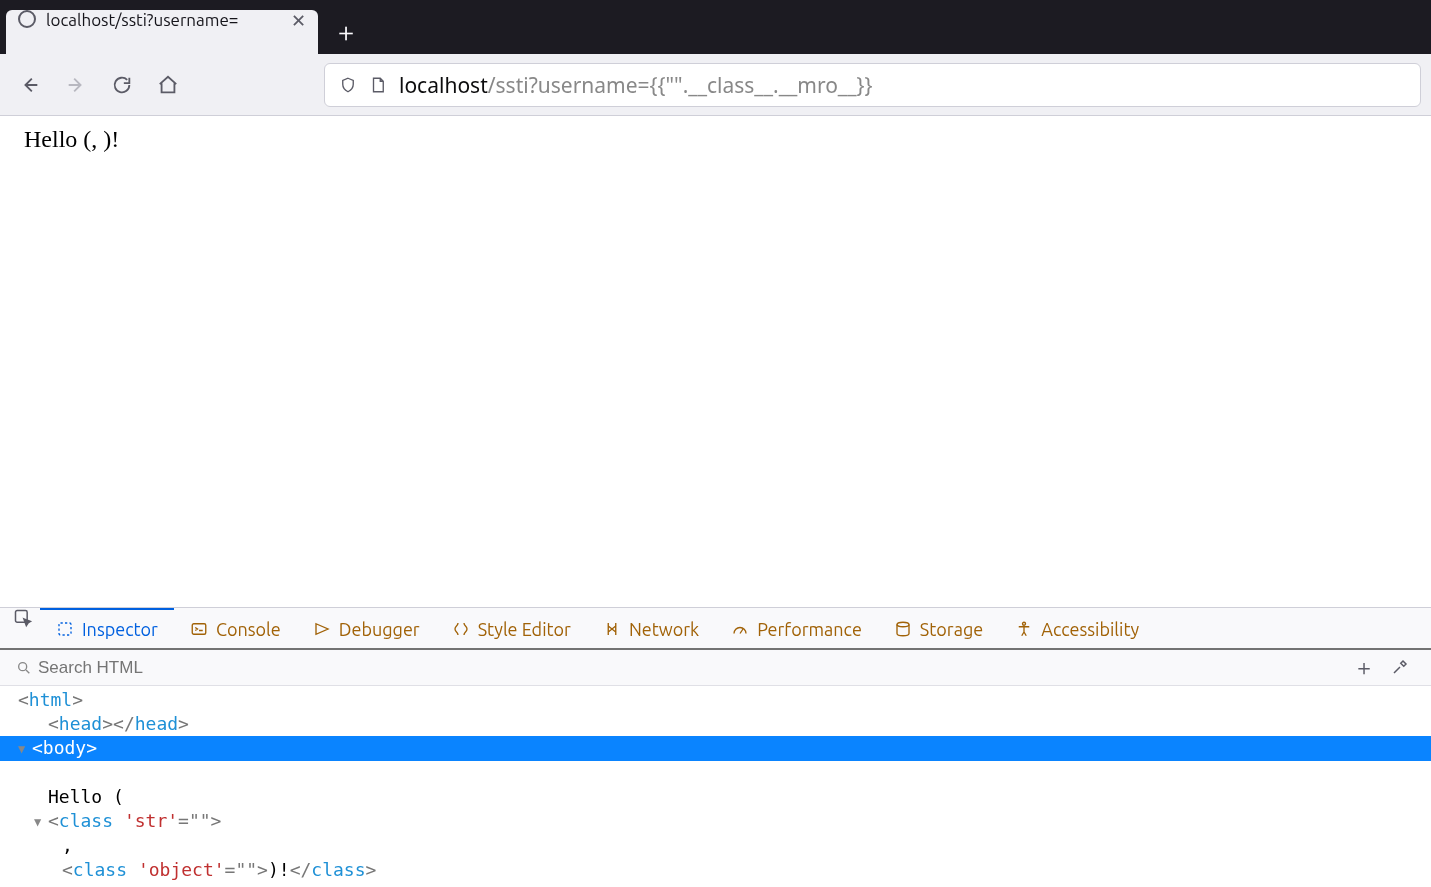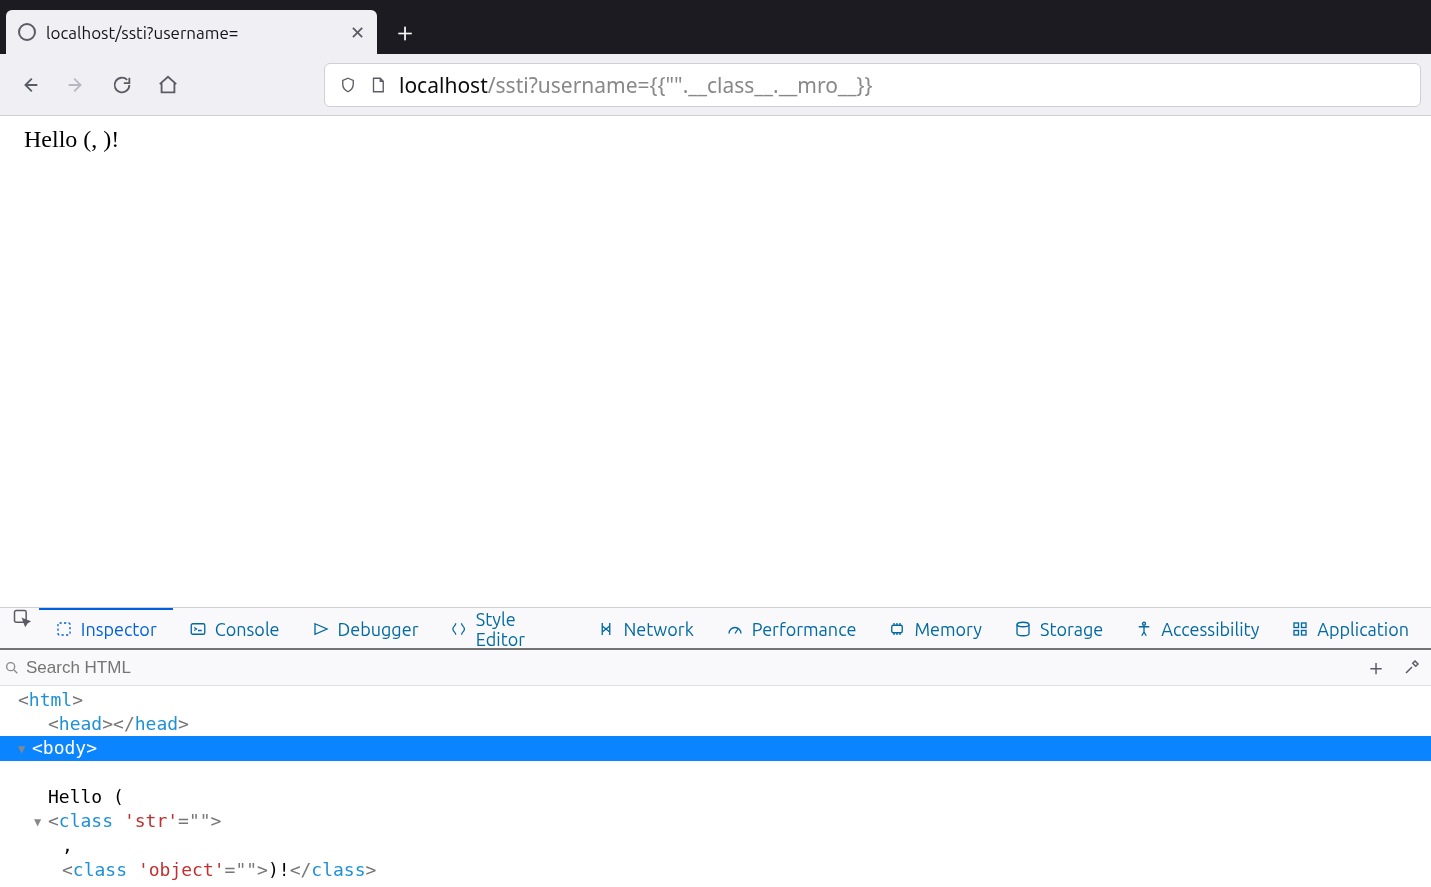--- a/index.html
+++ b/index.html
@@ -16,25 +16,25 @@
   .tabstrip {
     background: #1c1b22;
     height: 54px;
     display: flex;
     align-items: flex-end;
   }
   .tab {
     background: #f0f0f4;
     color: #15141a;
     height: 44px;
-    width: 371px;
+    width: 312px;
     margin-left: 6px;
     border-radius: 6px 6px 0 0;
     display: flex;
-    align-items: center;
+    align-items: flex-start;
     padding: 0 12px;
     font-size: 17px;
     gap: 10px;
     cursor: pointer;
   }
   .tab .favicon {
     width: 18px; height: 18px;
     border: 2px solid #5b5b66;
     border-radius: 50%;
     flex-shrink: 0;
@@ -123,35 +123,35 @@
     display:flex; align-items:center; justify-content:center;
     color:#5b5b66; cursor:pointer;
   }
   .devtab {
     display: flex;
     align-items: center;
     gap: 8px;
     padding: 0 16px;
     height: 100%;
     font-size: 18px;
-    color: #0369a1;
+    color: #a16207;
     cursor: pointer;
     border-top: 2px solid transparent;
   }
   .devtab.active {
     color: #0060df;
     border-top: 2px solid #0060df;
   }
   .devtab svg { width: 18px; height: 18px; stroke: currentColor; fill: none; stroke-width: 1.8; }
   .searchrow {
     display: flex;
     align-items: center;
     height: 36px;
     border-bottom: 1px solid #e0e0e6;
-    padding: 0 4px;
+    padding: 0 16px;
     gap: 6px;
     font-size: 17px;
     color: #888;
   }
   .searchrow .spacer { flex: 1; }
   .searchrow .rightbtn { width: 30px; text-align:center; color:#5b5b66; font-size:22px; cursor:pointer;}
   .domtree {
     flex: 1;
     overflow: auto;
     font-family: ui-monospace, Menlo, Consolas, monospace;
@@ -260,47 +260,31 @@
     </div>
     <div class="devtab">
       <svg viewBox="0 0 24 24">
           <path d="M4 18a8 8 0 1 1 16 0"></path>
           <path d="M12 18l4-6"></path>
         </svg>
       <span>Performance</span>
     </div>
     <div class="devtab">
       <svg viewBox="0 0 24 24">
-          <rect x="5" y="7" width="14" height="10" rx="2"></rect>
-          <path d="M8 7V4M12 7V4M16 7V4M8 17v3M12 17v3M16 17v3"></path>
-        </svg>
-      <span>Memory</span>
-    </div>
-    <div class="devtab">
-      <svg viewBox="0 0 24 24">
           <ellipse cx="12" cy="6" rx="8" ry="3"></ellipse>
           <path d="M4 6v12c0 1.7 3.6 3 8 3s8-1.3 8-3V6"></path>
         </svg>
       <span>Storage</span>
     </div>
     <div class="devtab">
       <svg viewBox="0 0 24 24">
           <circle cx="12" cy="5" r="2"></circle>
           <path d="M5 9h14M12 9v7M9 21l3-5 3 5"></path>
         </svg>
       <span>Accessibility</span>
-    </div>
-    <div class="devtab">
-      <svg viewBox="0 0 24 24">
-          <rect x="4" y="4" width="6" height="6"></rect>
-          <rect x="14" y="4" width="6" height="6"></rect>
-          <rect x="4" y="14" width="6" height="6"></rect>
-          <rect x="14" y="14" width="6" height="6"></rect>
-        </svg>
-      <span>Application</span>
     </div>
   </div>
 
   <div class="searchrow">
     <svg viewBox="0 0 24 24" width="16" height="16" style="stroke:#888;fill:none;stroke-width:2">
         <circle cx="10" cy="10" r="6"></circle>
         <path d="M20 20l-5-5"></path>
       </svg>
     <input type="text" style="border: none; outline: none; font-size: 17px; background: transparent; width: 300px; color: rgb(51, 51, 51);" placeholder="Search HTML">
     <span class="spacer"></span>

